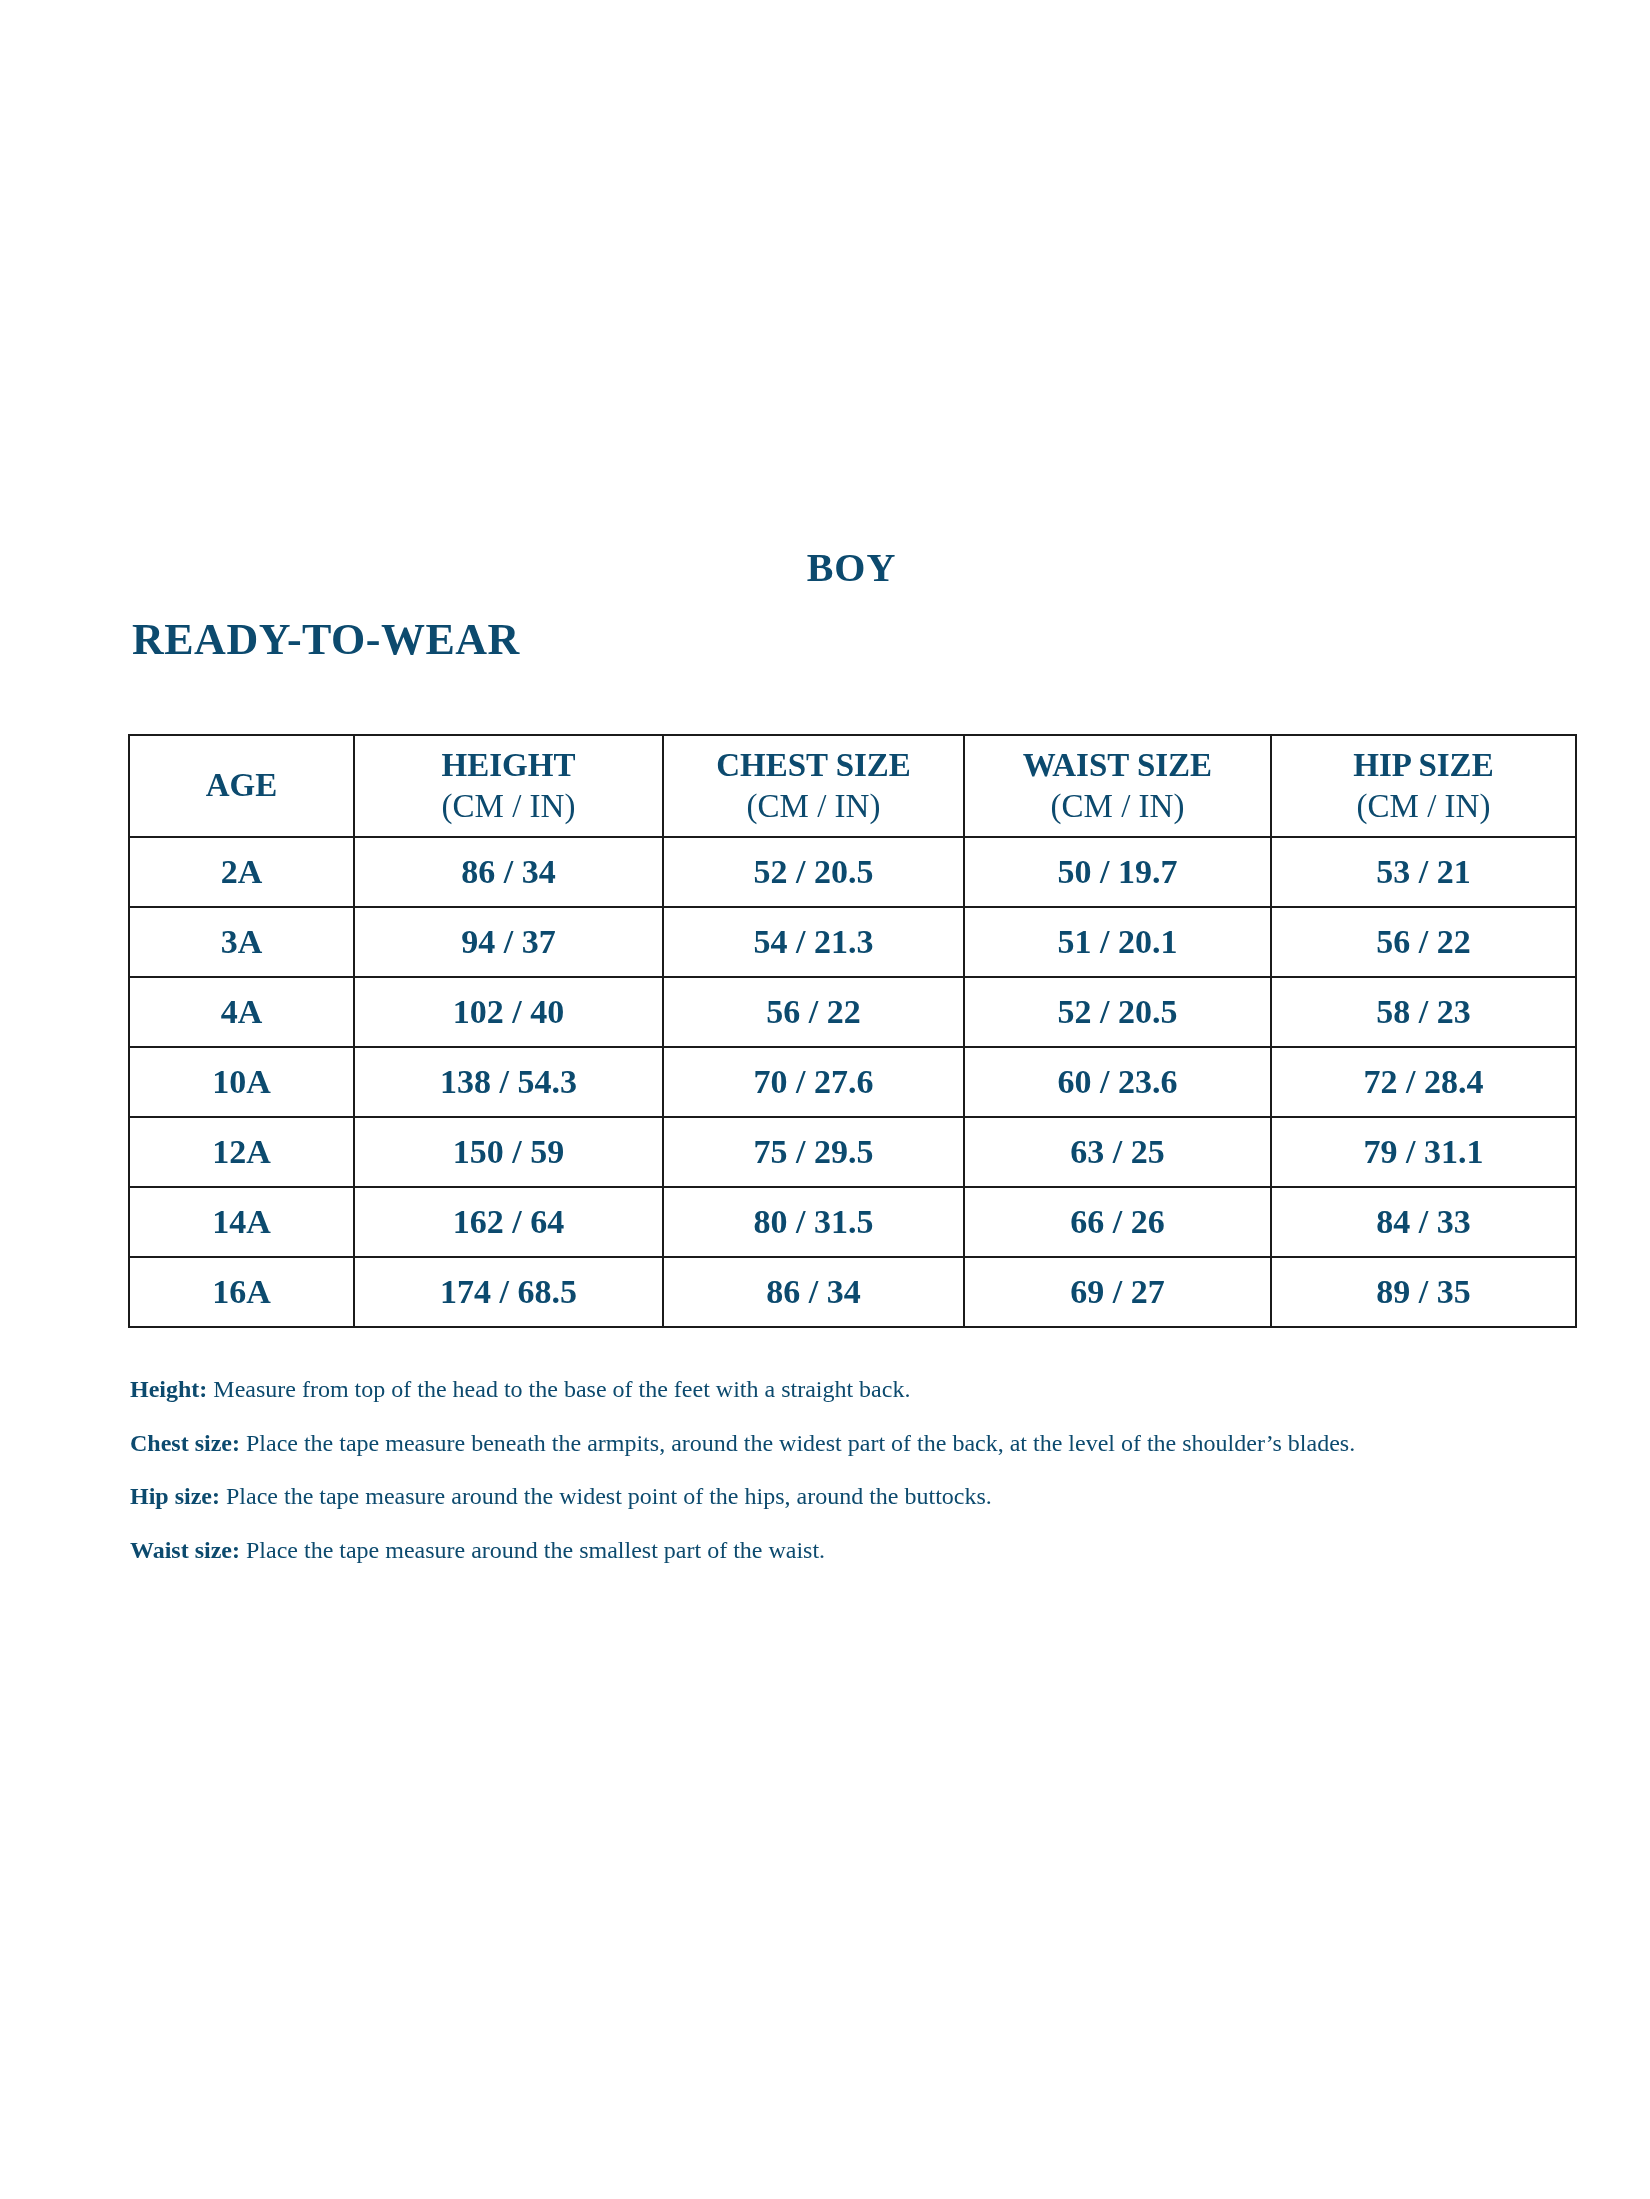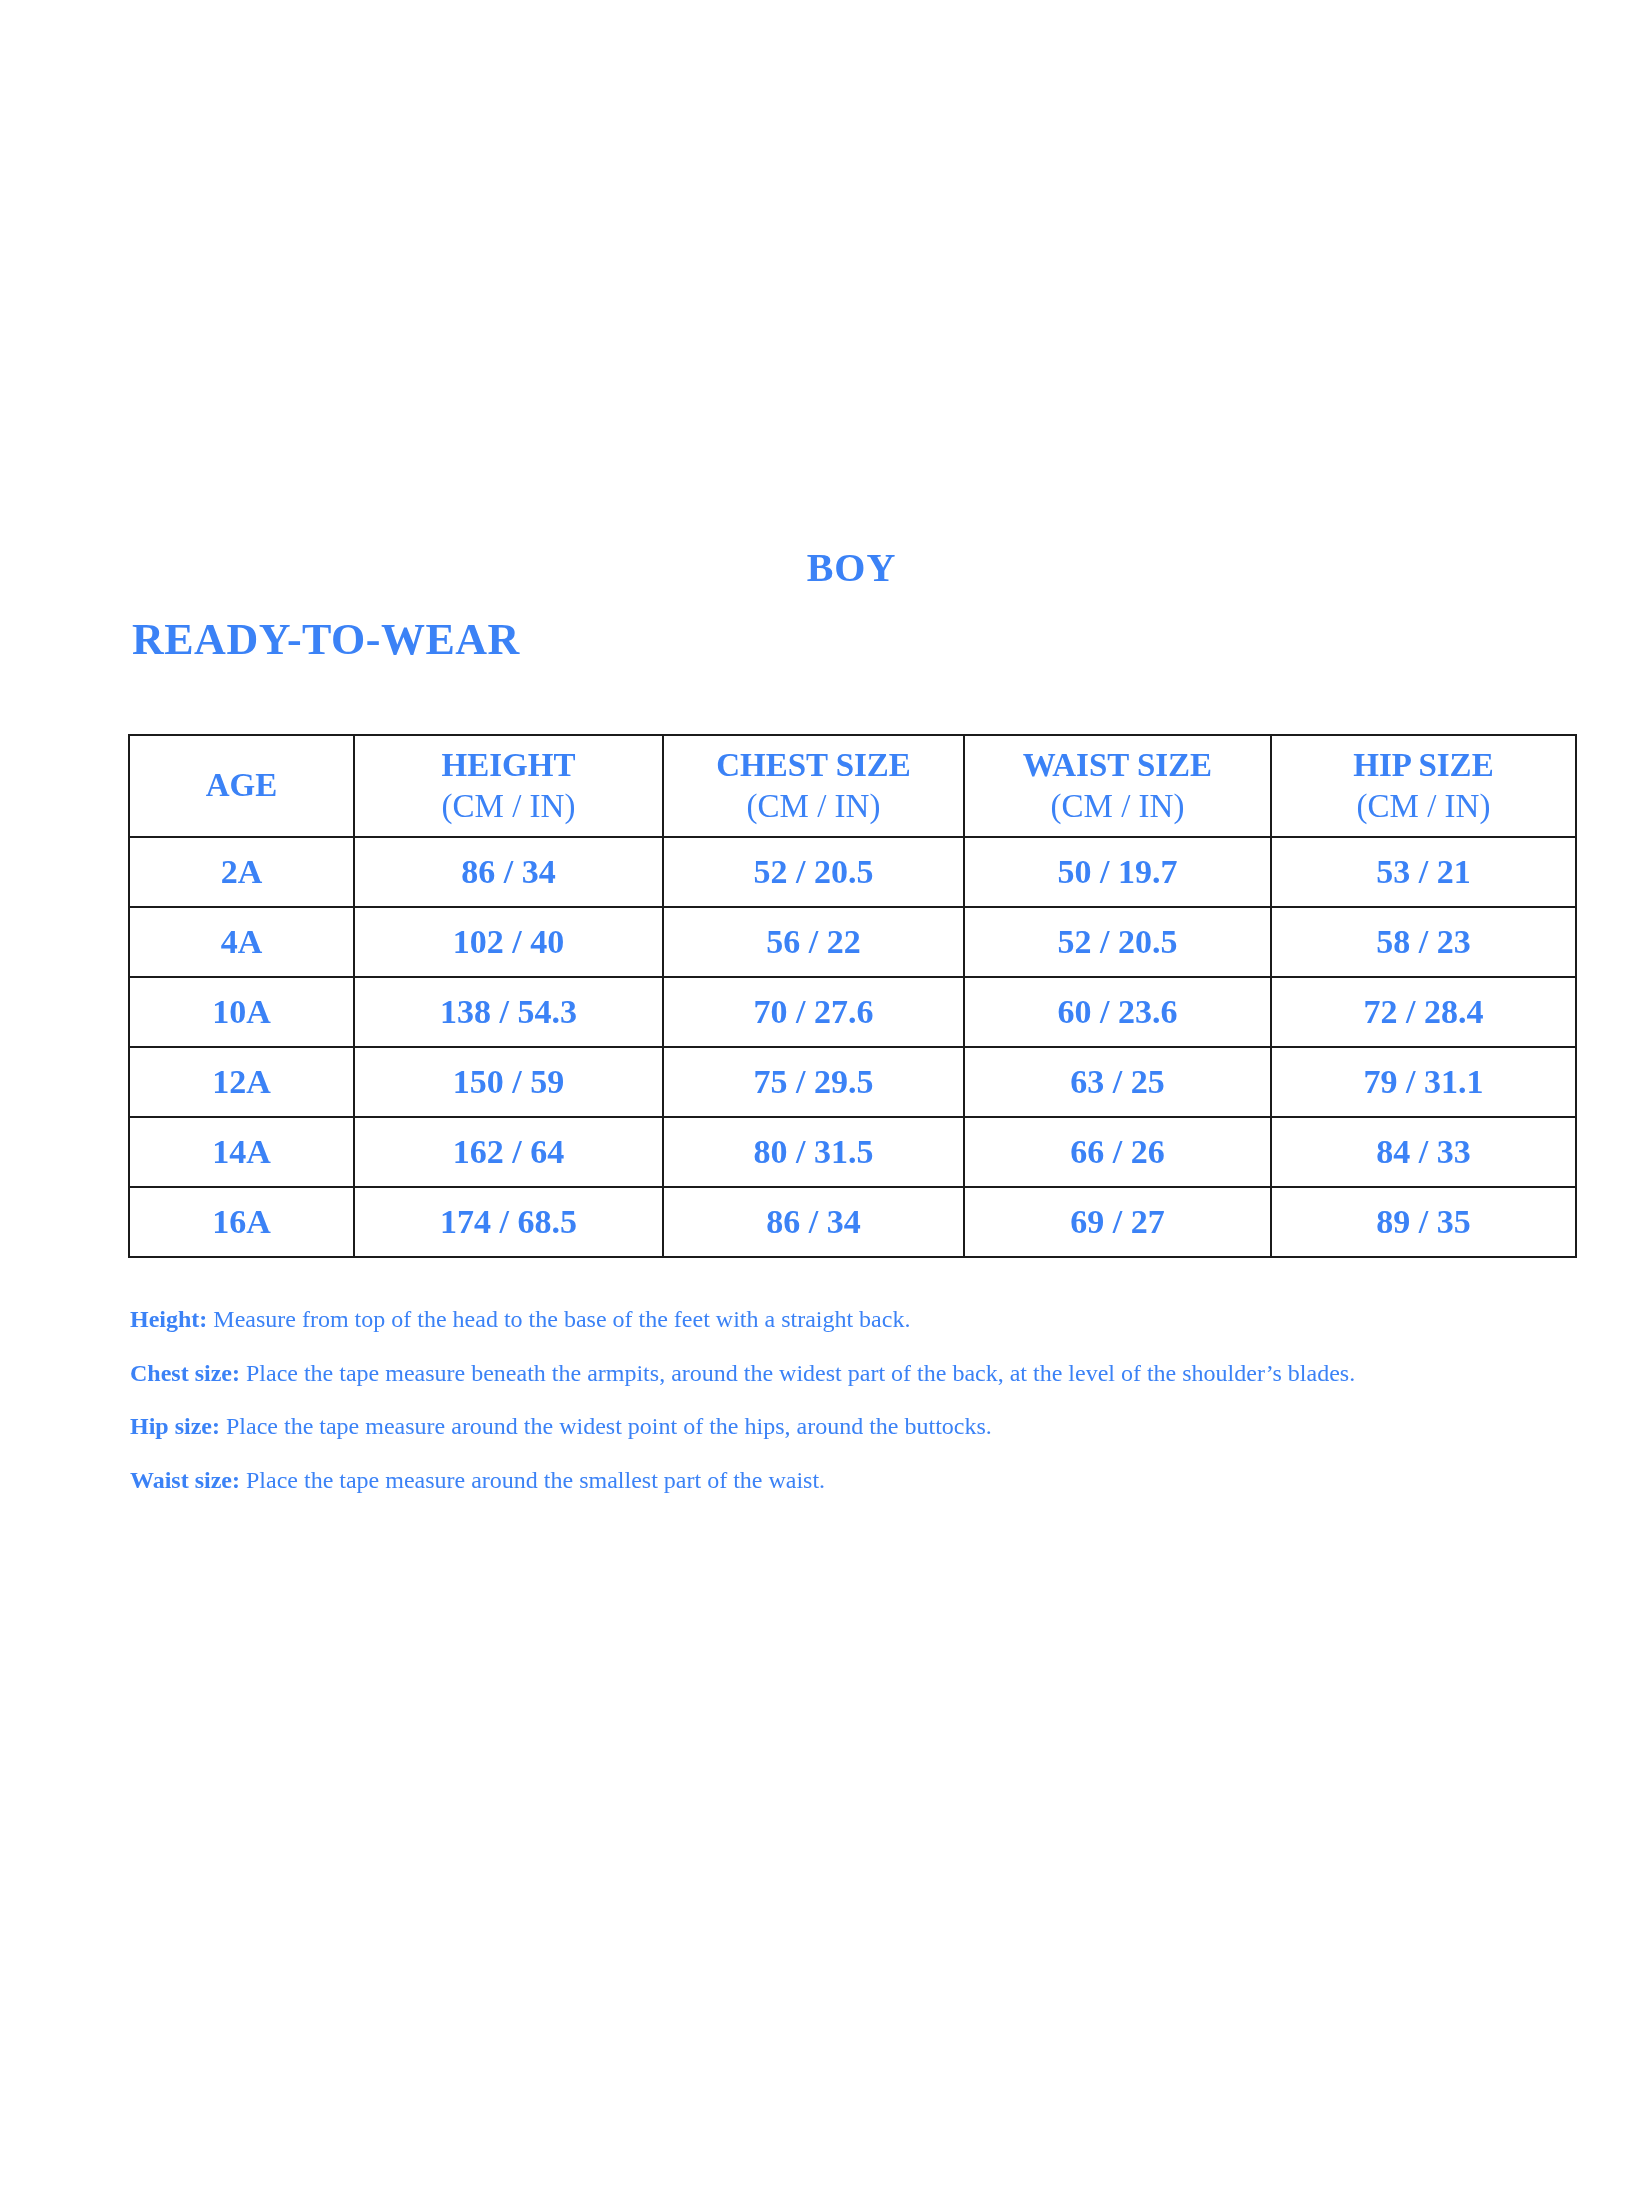--- a/index.html
+++ b/index.html
@@ -6,21 +6,21 @@
     margin: 0;
     padding: 0;
     background: #ffffff;
   }
   .page {
     position: relative;
     width: 1650px;
     height: 2199px;
     background: #ffffff;
     font-family: "Liberation Serif", "DejaVu Serif", serif;
-    color: #3b82f6;
+    color: #0c4a6e;
     overflow: hidden;
   }
   .content {
     position: absolute;
     left: 128px;
     top: 0;
     width: 1447px;
   }
   .title {
     margin: 548px 0 0 0;
@@ -114,20 +114,27 @@
       </thead>
       <tbody>
           <tr>
             <td>2A</td>
             <td>86 / 34</td>
             <td>52 / 20.5</td>
             <td>50 / 19.7</td>
             <td>53 / 21</td>
           </tr>
           <tr>
+            <td>3A</td>
+            <td>94 / 37</td>
+            <td>54 / 21.3</td>
+            <td>51 / 20.1</td>
+            <td>56 / 22</td>
+          </tr>
+          <tr>
             <td>4A</td>
             <td>102 / 40</td>
             <td>56 / 22</td>
             <td>52 / 20.5</td>
             <td>58 / 23</td>
           </tr>
           <tr>
             <td>10A</td>
             <td>138 / 54.3</td>
             <td>70 / 27.6</td>

